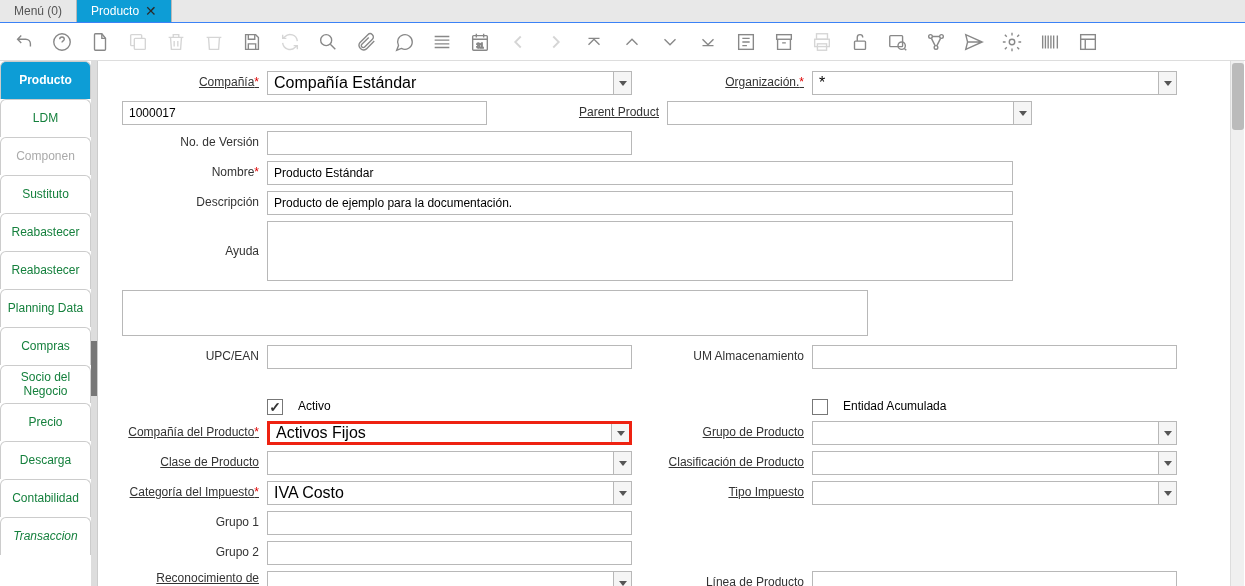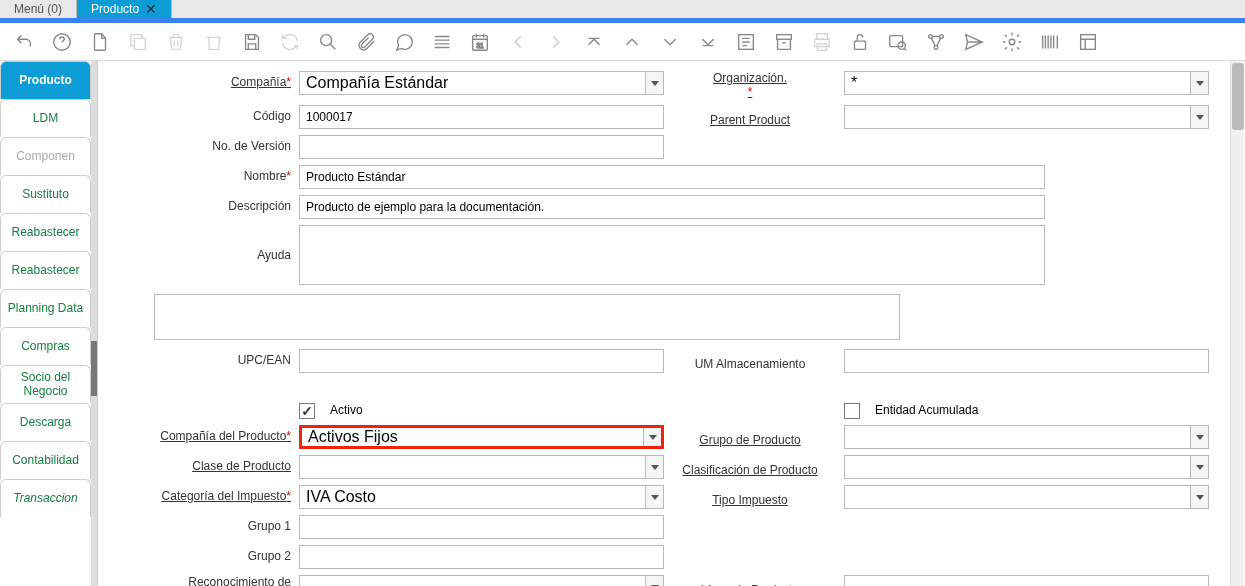--- a/index.html
+++ b/index.html
@@ -1,37 +1,37 @@
 <!DOCTYPE html>
 <html><head>
 <meta charset="utf-8">
 <style>
   * { box-sizing: border-box; margin: 0; padding: 0; }
   body { font-family: Arial, sans-serif; font-size: 12px; background: #fff; overflow: hidden; }
   
-  .top-tabs { display: flex; height: 23px; background: #e8e8e8; border-bottom: 5px solid #3b82f6; }
+  .top-tabs { display: flex; height: 23px; background: #e8e8e8; border-bottom: 1px solid #3b82f6; }
   .top-tab { padding: 4px 14px; border-right: 1px solid #b8b8b8; background: #e8e8e8; color: #555; cursor: pointer; display: flex; align-items: center; gap: 6px; }
   .top-tab.active { background: #0d9dd6; color: #fff; }
   .top-tab .close-x { font-size: 14px; color: #2a2a2a; }
   
   .toolbar { display: flex; align-items: center; height: 38px; padding: 0 10px; gap: 10px; border-bottom: 1px solid #ddd; }
   .toolbar svg { width: 22px; height: 22px; }
   .toolbar .tb-item { display: flex; align-items: center; justify-content: center; width: 28px; height: 32px; cursor: pointer; }
   .toolbar .tb-item.disabled svg { opacity: 0.35; }
   
   .main-wrap { display: flex; height: calc(586px - 23px - 38px); }
   
   .side-tabs { width: 98px; position: relative; display: flex; flex-direction: column; border-right: 1px solid #ccc; }
   .side-scroll { width: 6px; background: #ddd; position: absolute; right: 0; top: 0; bottom: 0; }
   .side-scroll-thumb { width: 6px; height: 55px; background: #777; position: absolute; top: 280px; }
   .side-tab { height: 38px; display: flex; align-items: center; justify-content: center; text-align: center; color: #15803d; cursor: pointer; background: #fff; border-bottom: 1px solid #d2d2d2; font-size: 12px; line-height: 1.1; padding: 0 4px; margin-right: 6px; border-radius: 6px 6px 0 0; border: 1px solid #ccc; border-bottom: none; margin-top: 0; }
   .side-tab.active { background: #0d9dd6; color: #fff; font-weight: bold; }
   .side-tab.disabled { color: #aaa; }
   
-  .content-area { flex: 1; position: relative; display: flex; overflow: hidden; padding-left: 32px; }
+  .content-area { flex: 1; position: relative; display: flex; overflow: hidden; }
   .content-scroll { width: 14px; background: #f0f0f0; position: absolute; right: 1px; top: 0; bottom: 0; border-left: 1px solid #ddd; }
   .content-scroll-thumb { width: 12px; height: 67px; background: #bbb; border-radius: 3px; position: absolute; top: 2px; left: 1px; }
   .content-inner { flex: 1; padding: 10px 24px 4px 24px; overflow: hidden; }
   
   .field-row { display: flex; align-items: flex-start; margin-bottom: 6px; min-height: 24px; }
   .label { text-align: right; padding-right: 8px; font-size: 12px; color: #333; display: flex; align-items: center; justify-content: flex-end; min-height: 22px; }
   .label.link { text-decoration: underline; color: #333; }
   .req { color: #d00; }
   
   .inp, .combo, .ta { border: 1px solid #b8b8b8; padding: 3px 6px; font-size: 12px; background: #fff; height: 24px; width: 100%; }
@@ -43,21 +43,21 @@
   .ta.sm { height: 46px; }
   
   .checkbox-wrap { display: flex; gap: 15px; margin-top: 24px; }
   .checkbox { width: 16px; height: 16px; border: 1px solid #777; background: #fff; display: flex; align-items: center; justify-content: center; }
   .checkbox.checked::after { content: '✓'; font-size: 14px; font-weight: bold; color: #333; line-height: 1; }
   
   .highlight-red { border: 3px solid #e21; }
   
   .left-label { width: 145px; flex-shrink: 0; }
   .left-input { width: 365px; flex-shrink: 0; }
-  .right-label { width: 180px; flex-shrink: 0; flex-direction: column; }
+  .right-label { width: 180px; flex-shrink: 0; }
   .right-input { width: 365px; flex-shrink: 0; }
   .full-input { width: 746px; flex-shrink: 0; }
 </style>
 </head>
 <body>
 
 <div class="top-tabs">
   <div class="top-tab">
     <span>Menú (0)</span>
   </div>
@@ -257,20 +257,23 @@
     <div class="side-tab">
         <span>Planning Data</span>
       </div>
     <div class="side-tab">
         <span>Compras</span>
       </div>
     <div class="side-tab">
         <span>Socio del Negocio</span>
       </div>
     <div class="side-tab">
+        <span>Precio</span>
+      </div>
+    <div class="side-tab">
         <span>Descarga</span>
       </div>
     <div class="side-tab">
         <span>Contabilidad</span>
       </div>
     <div class="side-tab" style="font-style:italic">
         <span>Transaccion</span>
       </div>
     <div class="side-scroll">
         <div class="side-scroll-thumb"></div>
@@ -297,23 +300,20 @@
           </div>
         <div class="right-input">
           <div class="combo">
             <input value="*" style="">
             <div class="dd"></div>
           </div>
         </div>
       </div>
 
       <div class="field-row">
-        <div class="label left-label">
-            <span>Código</span>
-          </div>
         <div class="left-input"><input class="inp" value="1000017" style=""></div>
         <div class="label link right-label">
             <span>Parent Product</span>
           </div>
         <div class="right-input">
           <div class="combo">
             <input style="">
             <div class="dd"></div>
           </div>
         </div>

